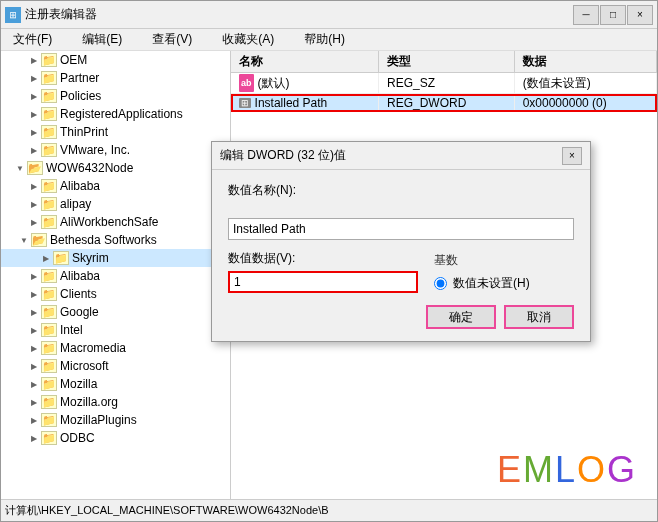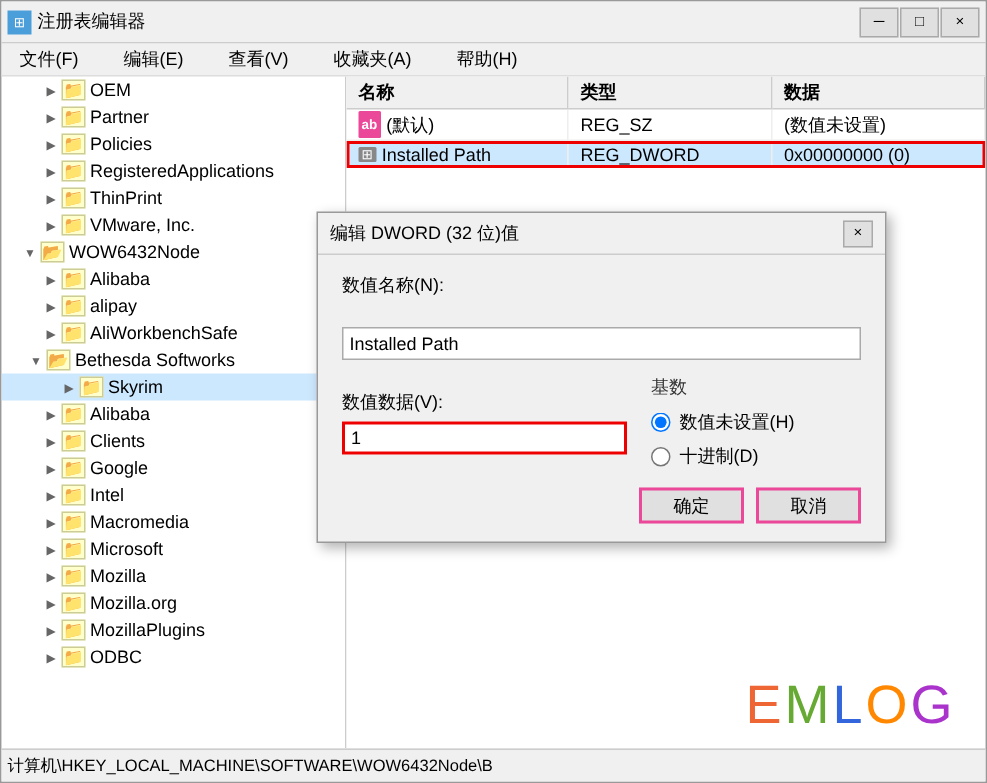--- a/index.html
+++ b/index.html
@@ -577,24 +577,20 @@
           <div class="dialog-value-label">数值数据(V):</div>
           <input class="dialog-value-input" type="text" value="1" style="">
         </div>
         <div class="dialog-base-section">
           <div class="dialog-base-label">基数</div>
           <div class="radio-group">
             <label class="radio-item">
               <input type="radio" class="radio-input" name="base" checked="" style="">
               <span>数值未设置(H)</span>
             </label>
-            <label class="radio-item">
-              <input type="radio" class="radio-input" name="base" style="">
-              <span>十进制(D)</span>
-            </label>
           </div>
         </div>
       </div>
       <div class="dialog-buttons">
         <button class="dialog-btn">确定</button>
         <button class="dialog-btn">取消</button>
       </div>
     </div>
   </div>
 

